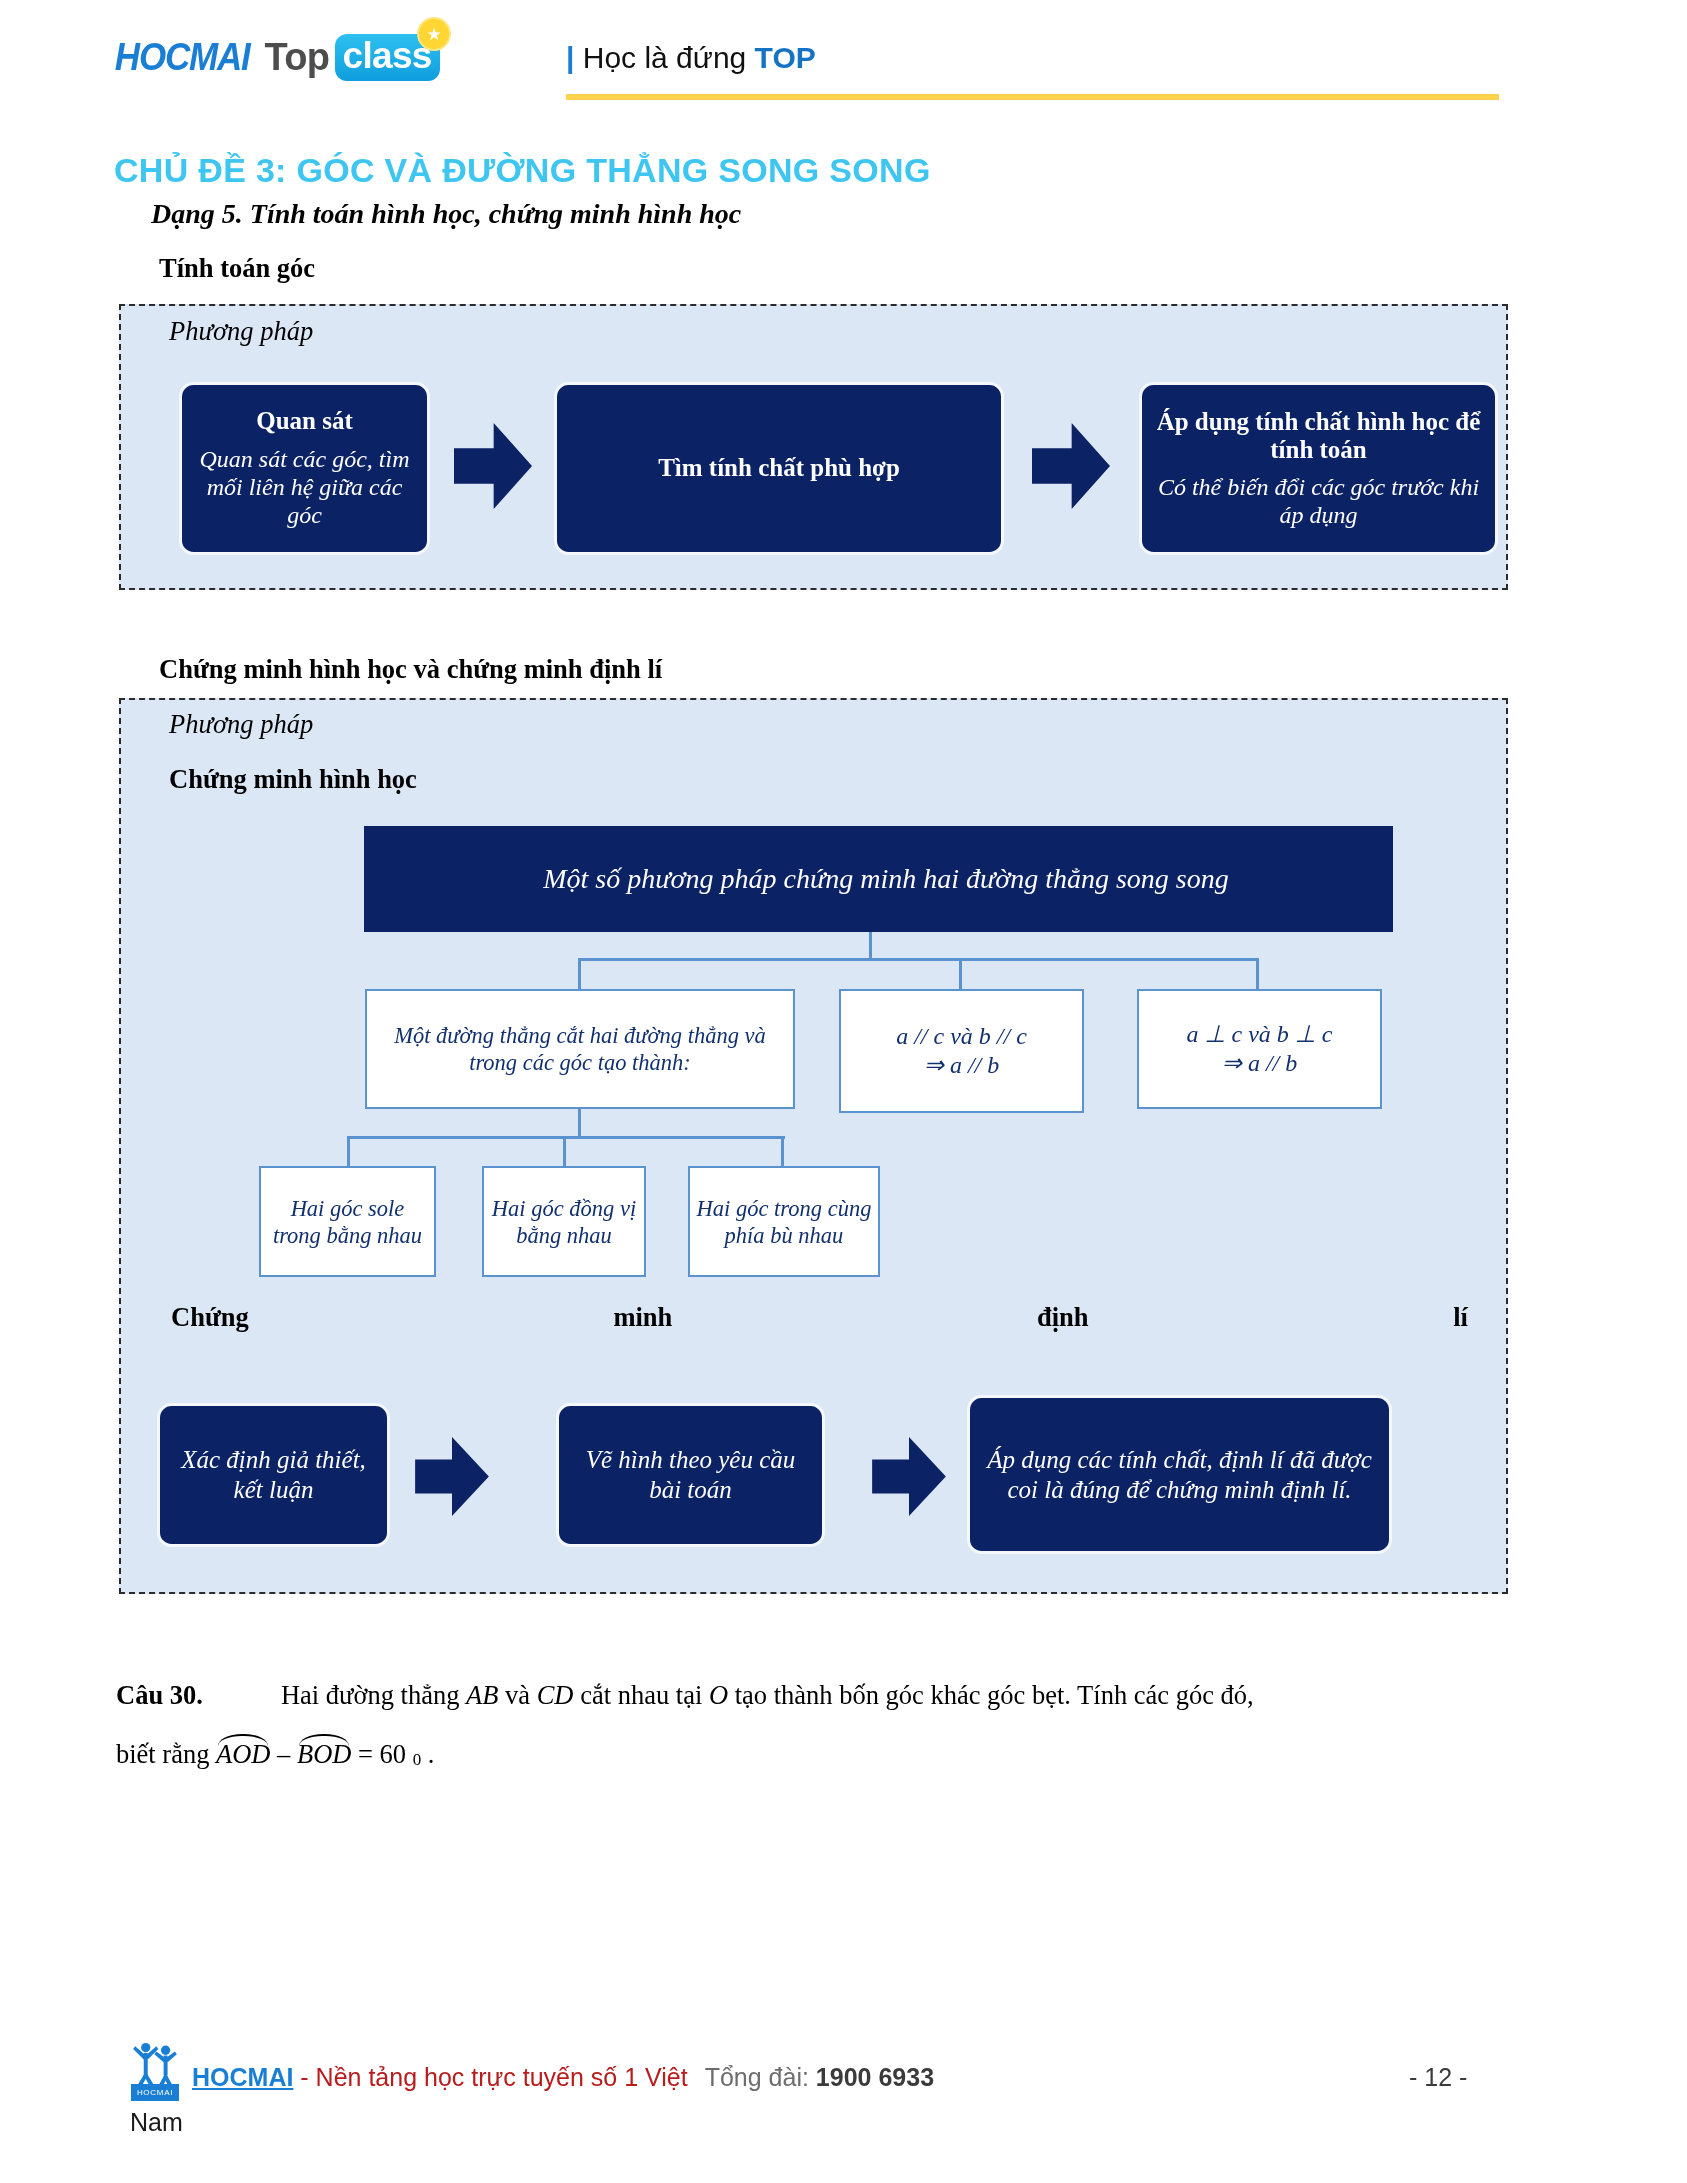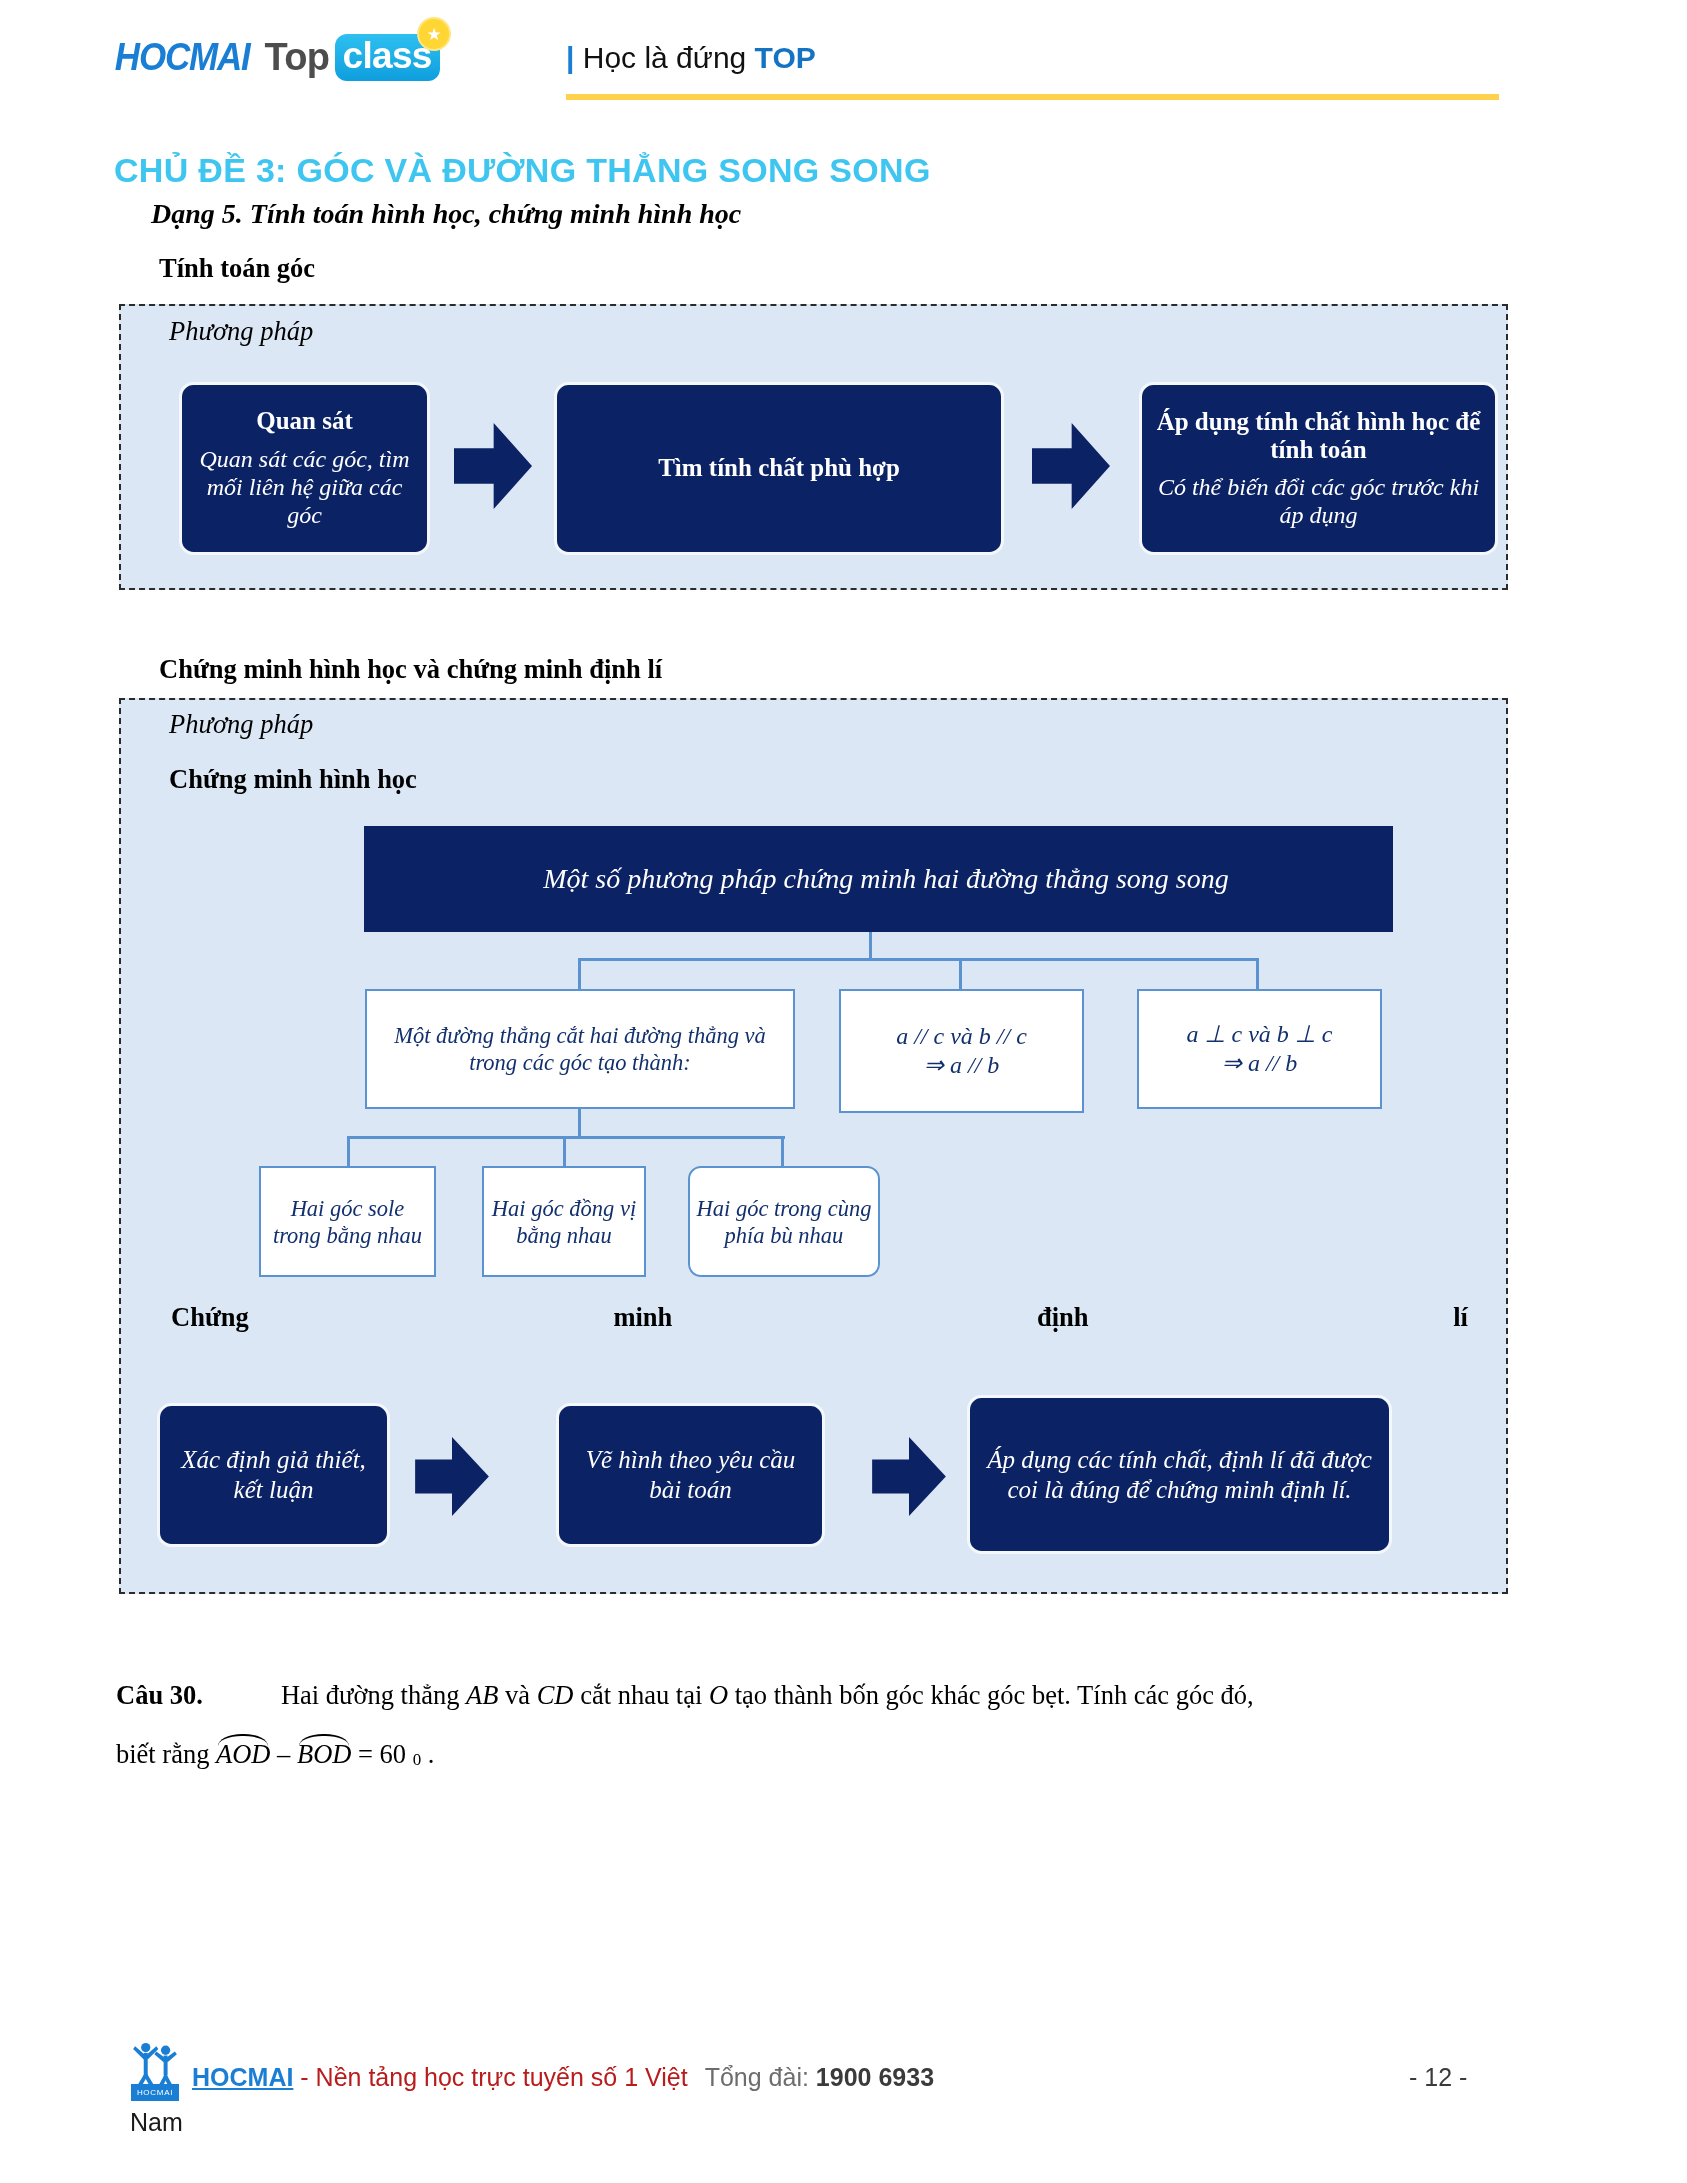--- a/index.html
+++ b/index.html
@@ -134,21 +134,21 @@
     text-align:center;color:#12306e;
     font-size:22.5px;font-style:italic;line-height:1.2;
     padding:4px 6.6px;
   }
   .t1{left:365px;top:989px;width:430px;height:120px;}
   .t2{left:839px;top:989px;width:245px;height:124px;}
   .t3{left:1137px;top:989px;width:245px;height:120px;}
 
   .l1{left:259px;top:1166px;width:177px;height:111px;}
   .l2{left:482px;top:1166px;width:164px;height:111px;}
-  .l3{left:688px;top:1166px;width:192px;height:111px;border-radius:13px;}
+  .l3{left:688px;top:1166px;width:192px;height:111px;}
 
   .wbox .ln{display:block;}
   .wbox.math{font-size:24px;}
 
   .connector{position:absolute;background:#5b93d0;}
 
   
   .dist-line{
     position:absolute;left:171px;top:1302px;width:1297px;
     font-size:26.5px;font-weight:bold;color:#000;

